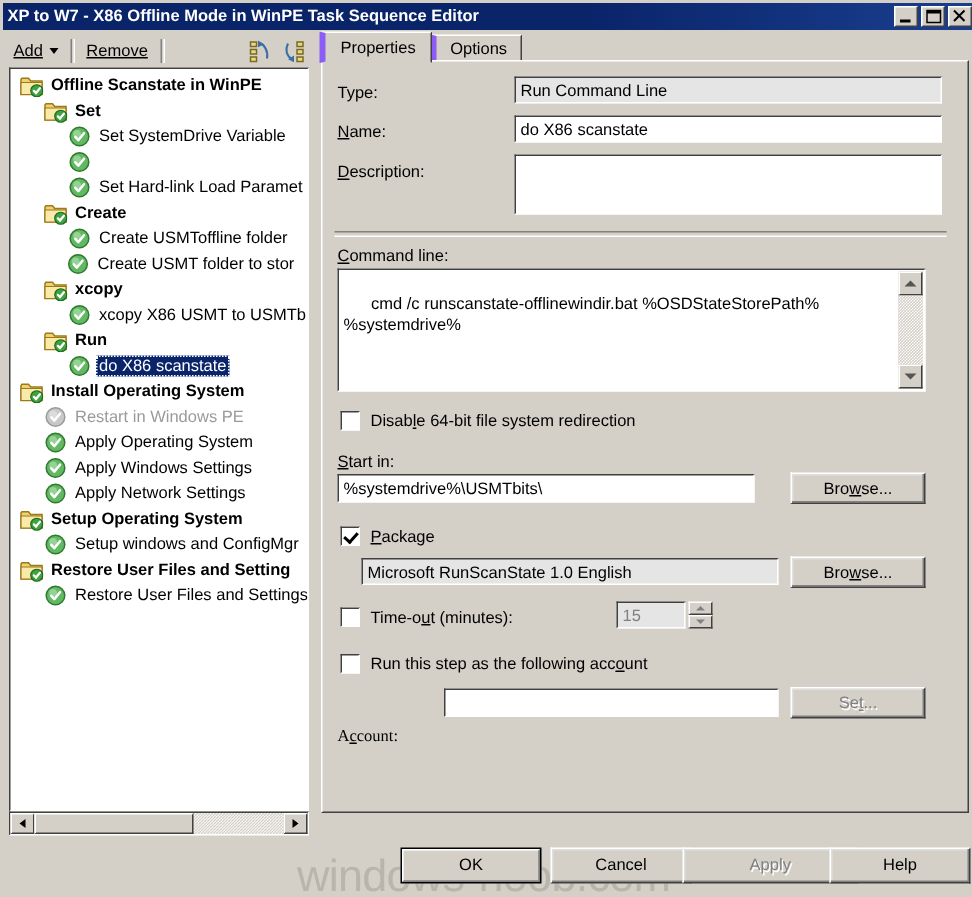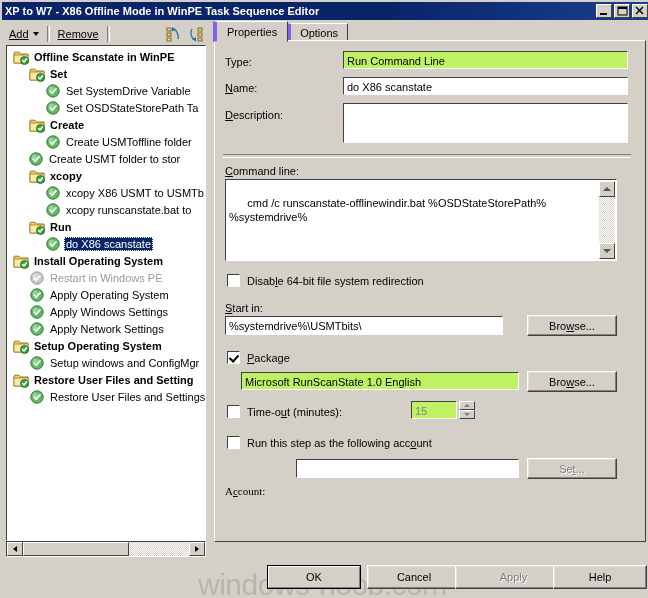--- a/index.html
+++ b/index.html
@@ -166,21 +166,21 @@
   
   .lbl { position: absolute; font-size: 11px; }
   .field {
     position: absolute; box-sizing: border-box;
     background: #fff; font-size: 11px;
     border-top: 1px solid #404040; border-left: 1px solid #404040;
     border-right: 1px solid #fff; border-bottom: 1px solid #fff;
     padding: 2px 3px; line-height: 14px;
     overflow: hidden; white-space: nowrap;
   }
-  .field.ro { background: #bef264; }
+  .field.ro { background: #e5e5e5; }
   .field.multiline { white-space: pre-wrap; overflow: hidden; }
   .btn {
     position: absolute; box-sizing: border-box;
     background: #d4d0c8; font-size: 11px;
     border-top: 1px solid #fff; border-left: 1px solid #fff;
     border-right: 1px solid #404040; border-bottom: 1px solid #404040;
     box-shadow: inset -1px -1px 0 #808080, inset 1px 1px 0 #dfdfdf;
     display: flex; align-items: center; justify-content: center;
     cursor: default;
   }
@@ -325,40 +325,47 @@
       <path d="M5.2 8.2 L7.2 10.4 L11 5.8" stroke="#fff" stroke-width="1.7" fill="none" stroke-linecap="round" stroke-linejoin="round"></path>
     </svg></span>
           <span class="tlabel">Set SystemDrive Variable</span>
         </div>
         <div class="tnode" style="padding-left: 38px;">
           <span class="ticon"><svg width="16" height="16" viewBox="0 0 16 16">
       <circle cx="8" cy="8" r="6.2" fill="#63b863" stroke="#2e7a2e" stroke-width="1"></circle>
       <circle cx="6.4" cy="6.2" r="2.6" fill="#a6dba6" opacity="0.75"></circle>
       <path d="M5.2 8.2 L7.2 10.4 L11 5.8" stroke="#fff" stroke-width="1.7" fill="none" stroke-linecap="round" stroke-linejoin="round"></path>
     </svg></span>
-          <span class="tlabel">Set OSDStateStorePath Ta</span>
+        </div>
+        <div class="tnode" style="padding-left: 38px;">
+          <span class="ticon"><svg width="16" height="16" viewBox="0 0 16 16">
+      <circle cx="8" cy="8" r="6.2" fill="#63b863" stroke="#2e7a2e" stroke-width="1"></circle>
+      <circle cx="6.4" cy="6.2" r="2.6" fill="#a6dba6" opacity="0.75"></circle>
+      <path d="M5.2 8.2 L7.2 10.4 L11 5.8" stroke="#fff" stroke-width="1.7" fill="none" stroke-linecap="round" stroke-linejoin="round"></path>
+    </svg></span>
+          <span class="tlabel">Set Hard-link Load Paramet</span>
         </div>
         <div class="tnode bold" style="padding-left: 22px;">
           <span class="ticon"><svg width="16" height="16" viewBox="0 0 16 16">
       <path d="M1 4 L1 14 L15 14 L15 5 L7.5 5 L6 3.2 L1.6 3.2 Z" fill="#f0d070" stroke="#9a7b1a" stroke-width="1"></path>
       <path d="M1 6 L15 6 L15 14 L1 14 Z" fill="#fae9a8" stroke="#9a7b1a" stroke-width="0.8"></path>
       <circle cx="11.5" cy="11.5" r="4" fill="#3fa33f" stroke="#1d6b1d" stroke-width="0.8"></circle>
       <path d="M9.6 11.6 L11 13 L13.6 9.8" stroke="#fff" stroke-width="1.5" fill="none" stroke-linecap="round"></path>
     </svg></span>
           <span class="tlabel">Create</span>
         </div>
         <div class="tnode" style="padding-left: 38px;">
           <span class="ticon"><svg width="16" height="16" viewBox="0 0 16 16">
       <circle cx="8" cy="8" r="6.2" fill="#63b863" stroke="#2e7a2e" stroke-width="1"></circle>
       <circle cx="6.4" cy="6.2" r="2.6" fill="#a6dba6" opacity="0.75"></circle>
       <path d="M5.2 8.2 L7.2 10.4 L11 5.8" stroke="#fff" stroke-width="1.7" fill="none" stroke-linecap="round" stroke-linejoin="round"></path>
     </svg></span>
           <span class="tlabel">Create USMToffline folder</span>
         </div>
-        <div class="tnode" style="padding-left: 21px;">
+        <div class="tnode" style="padding-left: 37px;">
           <span class="ticon"><svg width="16" height="16" viewBox="0 0 16 16">
       <circle cx="8" cy="8" r="6.2" fill="#63b863" stroke="#2e7a2e" stroke-width="1"></circle>
       <circle cx="6.4" cy="6.2" r="2.6" fill="#a6dba6" opacity="0.75"></circle>
       <path d="M5.2 8.2 L7.2 10.4 L11 5.8" stroke="#fff" stroke-width="1.7" fill="none" stroke-linecap="round" stroke-linejoin="round"></path>
     </svg></span>
           <span class="tlabel">Create USMT folder to stor</span>
         </div>
         <div class="tnode bold" style="padding-left: 22px;">
           <span class="ticon"><svg width="16" height="16" viewBox="0 0 16 16">
       <path d="M1 4 L1 14 L15 14 L15 5 L7.5 5 L6 3.2 L1.6 3.2 Z" fill="#f0d070" stroke="#9a7b1a" stroke-width="1"></path>
@@ -368,28 +375,20 @@
     </svg></span>
           <span class="tlabel">xcopy</span>
         </div>
         <div class="tnode" style="padding-left: 38px;">
           <span class="ticon"><svg width="16" height="16" viewBox="0 0 16 16">
       <circle cx="8" cy="8" r="6.2" fill="#63b863" stroke="#2e7a2e" stroke-width="1"></circle>
       <circle cx="6.4" cy="6.2" r="2.6" fill="#a6dba6" opacity="0.75"></circle>
       <path d="M5.2 8.2 L7.2 10.4 L11 5.8" stroke="#fff" stroke-width="1.7" fill="none" stroke-linecap="round" stroke-linejoin="round"></path>
     </svg></span>
           <span class="tlabel">xcopy X86 USMT to USMTb</span>
-        </div>
-        <div class="tnode" style="padding-left: 38px;">
-          <span class="ticon"><svg width="16" height="16" viewBox="0 0 16 16">
-      <circle cx="8" cy="8" r="6.2" fill="#63b863" stroke="#2e7a2e" stroke-width="1"></circle>
-      <circle cx="6.4" cy="6.2" r="2.6" fill="#a6dba6" opacity="0.75"></circle>
-      <path d="M5.2 8.2 L7.2 10.4 L11 5.8" stroke="#fff" stroke-width="1.7" fill="none" stroke-linecap="round" stroke-linejoin="round"></path>
-    </svg></span>
-          <span class="tlabel">xcopy runscanstate.bat to</span>
         </div>
         <div class="tnode bold" style="padding-left: 22px;">
           <span class="ticon"><svg width="16" height="16" viewBox="0 0 16 16">
       <path d="M1 4 L1 14 L15 14 L15 5 L7.5 5 L6 3.2 L1.6 3.2 Z" fill="#f0d070" stroke="#9a7b1a" stroke-width="1"></path>
       <path d="M1 6 L15 6 L15 14 L1 14 Z" fill="#fae9a8" stroke="#9a7b1a" stroke-width="0.8"></path>
       <circle cx="11.5" cy="11.5" r="4" fill="#3fa33f" stroke="#1d6b1d" stroke-width="0.8"></circle>
       <path d="M9.6 11.6 L11 13 L13.6 9.8" stroke="#fff" stroke-width="1.5" fill="none" stroke-linecap="round"></path>
     </svg></span>
           <span class="tlabel">Run</span>
         </div>

